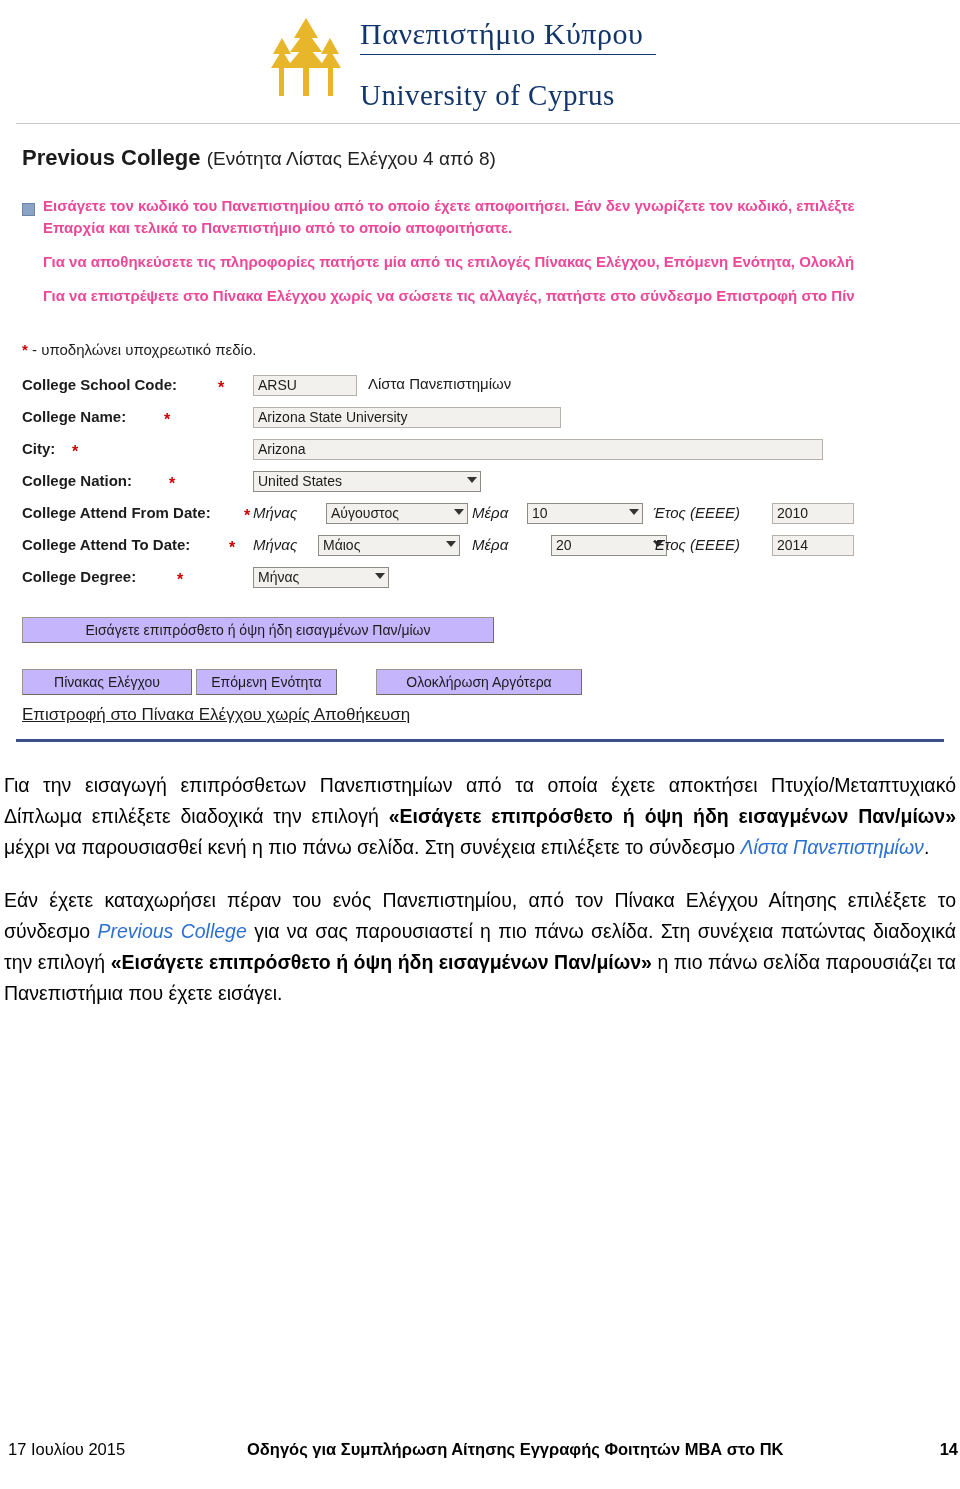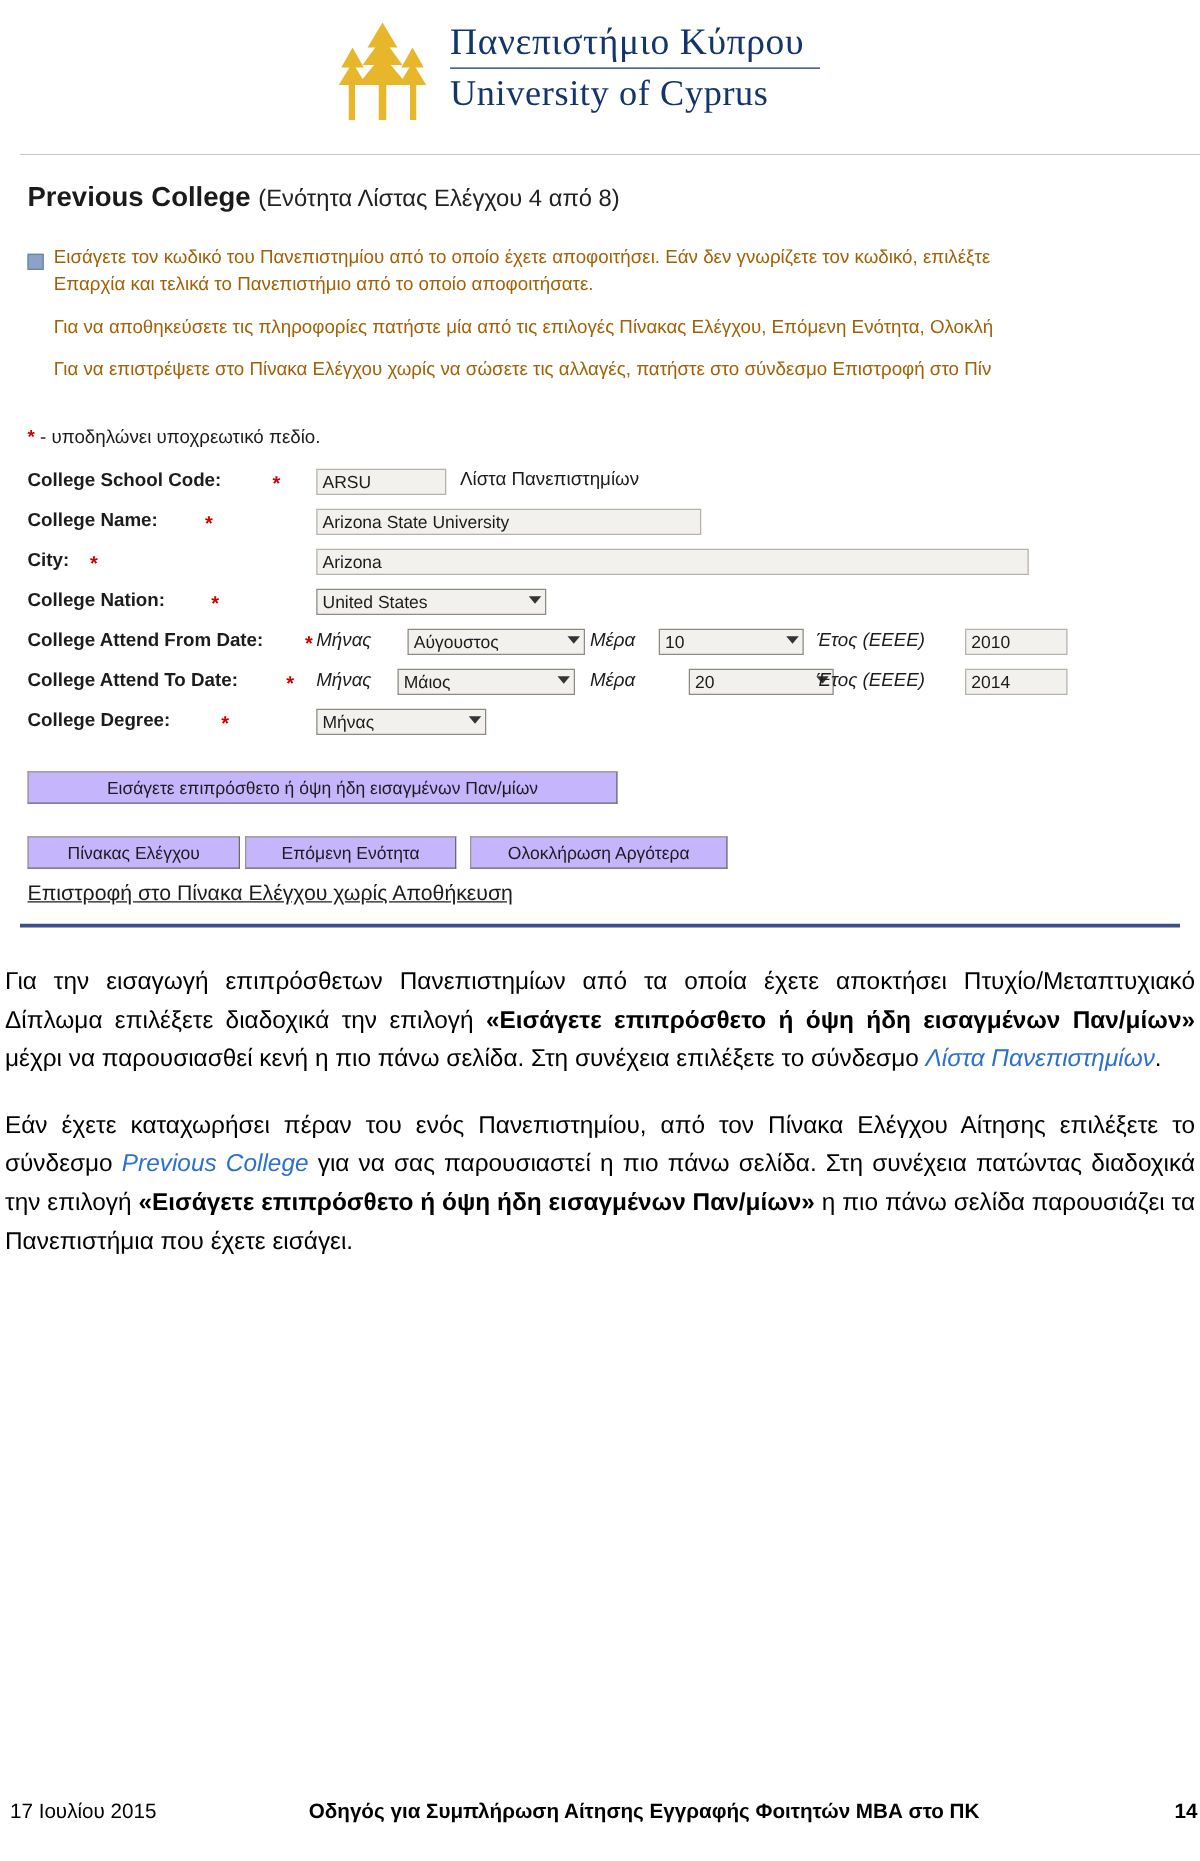--- a/index.html
+++ b/index.html
@@ -45,20 +45,21 @@
     line-height: 40px;
     white-space: nowrap;
   }
   .logo-line2 {
     font-family: "Liberation Serif", serif;
     font-size: 29px;
     color: #12356b;
     letter-spacing: 0.5px;
     line-height: 42px;
     white-space: nowrap;
+    margin-top: 20px;
   }
   .logo-rule {
     position: absolute;
     left: 102px;
     top: 46px;
     width: 296px;
     height: 1px;
     background: #12356b;
   }
 
@@ -103,22 +104,23 @@
   .shot-title .sub {
     font-weight: normal;
     font-size: 19px;
     color: #222;
   }
 
   .instr {
     position: absolute;
     font-family: "Liberation Sans", sans-serif;
     font-size: 15px;
-    color: #a16207;
-    white-space: nowrap;
+    color: #ec4899;
+    white-space: nowrap;
+    font-weight: bold;
   }
   .bullet-sq {
     position: absolute;
     left: 22px;
     top: 80px;
     width: 11px;
     height: 11px;
     background: #8ba3c7;
     border: 1px solid #6b83a8;
   }
@@ -334,21 +336,21 @@
   <div class="frow" style="top:317px;">
     <span class="flabel">City:</span>
     <span class="fstar" style="left:50px; top:3px;">*</span>
   </div>
   <div class="ctl textbox" style="left:253px; top:316px; width:570px;">Arizona</div>
 
   <div class="frow" style="top:349px;">
     <span class="flabel">College Nation:</span>
     <span class="fstar" style="left:147px; top:3px;">*</span>
   </div>
-  <div class="ctl selectbox" style="left:253px; top:348px; width:184px;">
+  <div class="ctl selectbox" style="left:253px; top:348px; width:228px;">
     <span>United States</span>
     <span class="arrow"></span>
   </div>
 
   <div class="frow" style="top:381px;">
     <span class="flabel">College Attend From Date:</span>
     <span class="fstar" style="left:222px; top:3px;">*</span>
   </div>
   <div class="plainlabel" style="left:253px; top:381px;">Μήνας</div>
   <div class="ctl selectbox" style="left:326px; top:380px; width:142px;">
@@ -384,21 +386,21 @@
     <span class="flabel">College Degree:</span>
     <span class="fstar" style="left:155px; top:3px;">*</span>
   </div>
   <div class="ctl selectbox" style="left:253px; top:444px; width:136px;">
     <span>Μήνας</span>
     <span class="arrow"></span>
   </div>
 
   <div class="btn" style="left:22px; top:494px; width:472px;">Εισάγετε επιπρόσθετο ή όψη ήδη εισαγμένων Παν/μίων</div>
   <div class="btn" style="left:22px; top:546px; width:170px;">Πίνακας Ελέγχου</div>
-  <div class="btn" style="left:196px; top:546px; width:169px;">Επόμενη Ενότητα</div>
+  <div class="btn" style="left:196px; top:546px; width:141px;">Επόμενη Ενότητα</div>
   <div class="btn" style="left:376px; top:546px; width:206px;">Ολοκλήρωση Αργότερα</div>
 
   <div class="bottom-link">Επιστροφή στο Πίνακα Ελέγχου χωρίς Αποθήκευση</div>
   <div class="shot-bottom-rule"></div>
 </div>
 
 <div class="body-text">
   <p><span>Για την εισαγωγή επιπρόσθετων Πανεπιστημίων από τα οποία έχετε αποκτήσει Πτυχίο/Μεταπτυχιακό Δίπλωμα επιλέξετε διαδοχικά την επιλογή </span><span class="b">«Εισάγετε επιπρόσθετο ή όψη ήδη εισαγμένων Παν/μίων»</span><span> μέχρι να παρουσιασθεί κενή η πιο πάνω σελίδα. Στη συνέχεια επιλέξετε το σύνδεσμο </span><span class="ital-blue">Λίστα Πανεπιστημίων</span><span>.</span></p>
   <p><span>Εάν έχετε καταχωρήσει πέραν του ενός Πανεπιστημίου, από τον Πίνακα Ελέγχου Αίτησης επιλέξετε το σύνδεσμο </span><span class="ital-blue">Previous College</span><span> για να σας παρουσιαστεί η πιο πάνω σελίδα. Στη συνέχεια πατώντας διαδοχικά την επιλογή </span><span class="b">«Εισάγετε επιπρόσθετο ή όψη ήδη εισαγμένων Παν/μίων»</span><span> η πιο πάνω σελίδα παρουσιάζει τα Πανεπιστήμια που έχετε εισάγει.</span></p>
 </div>

